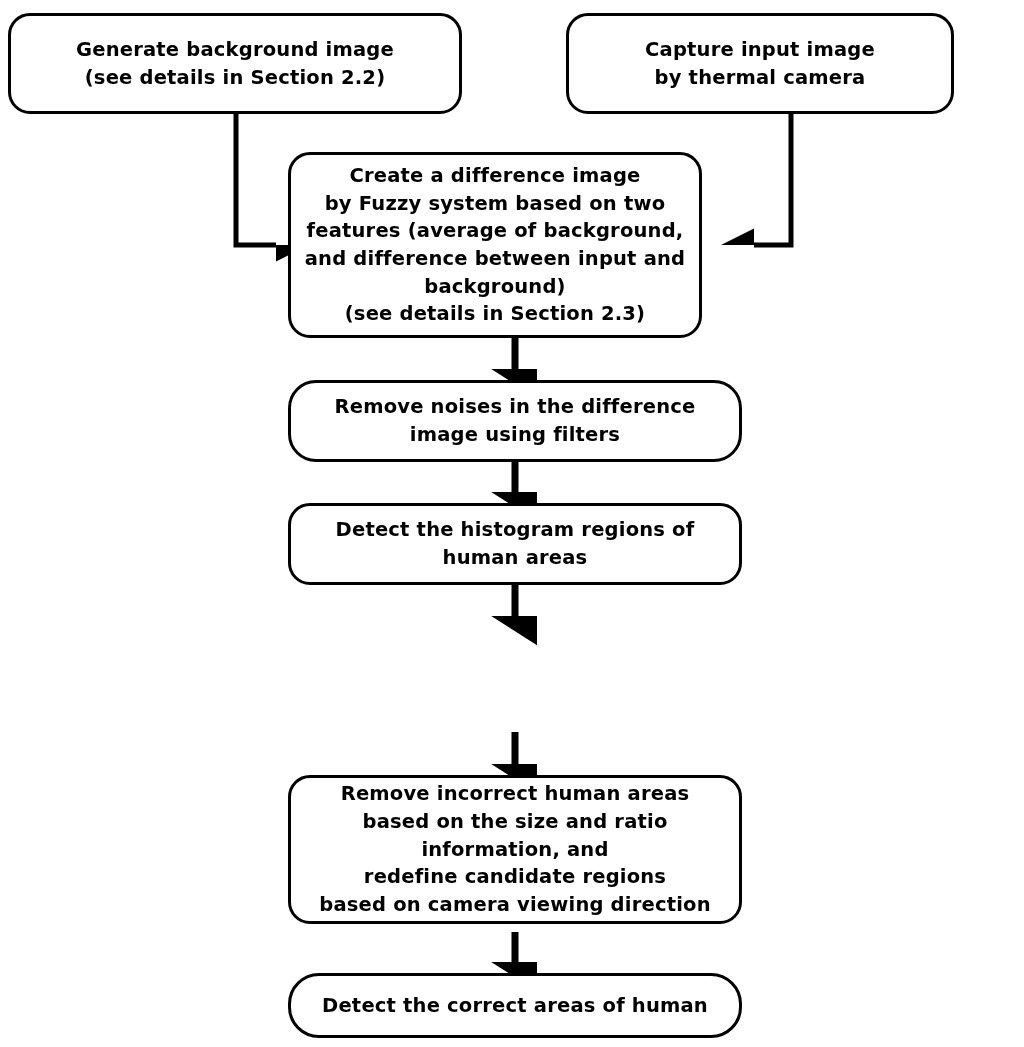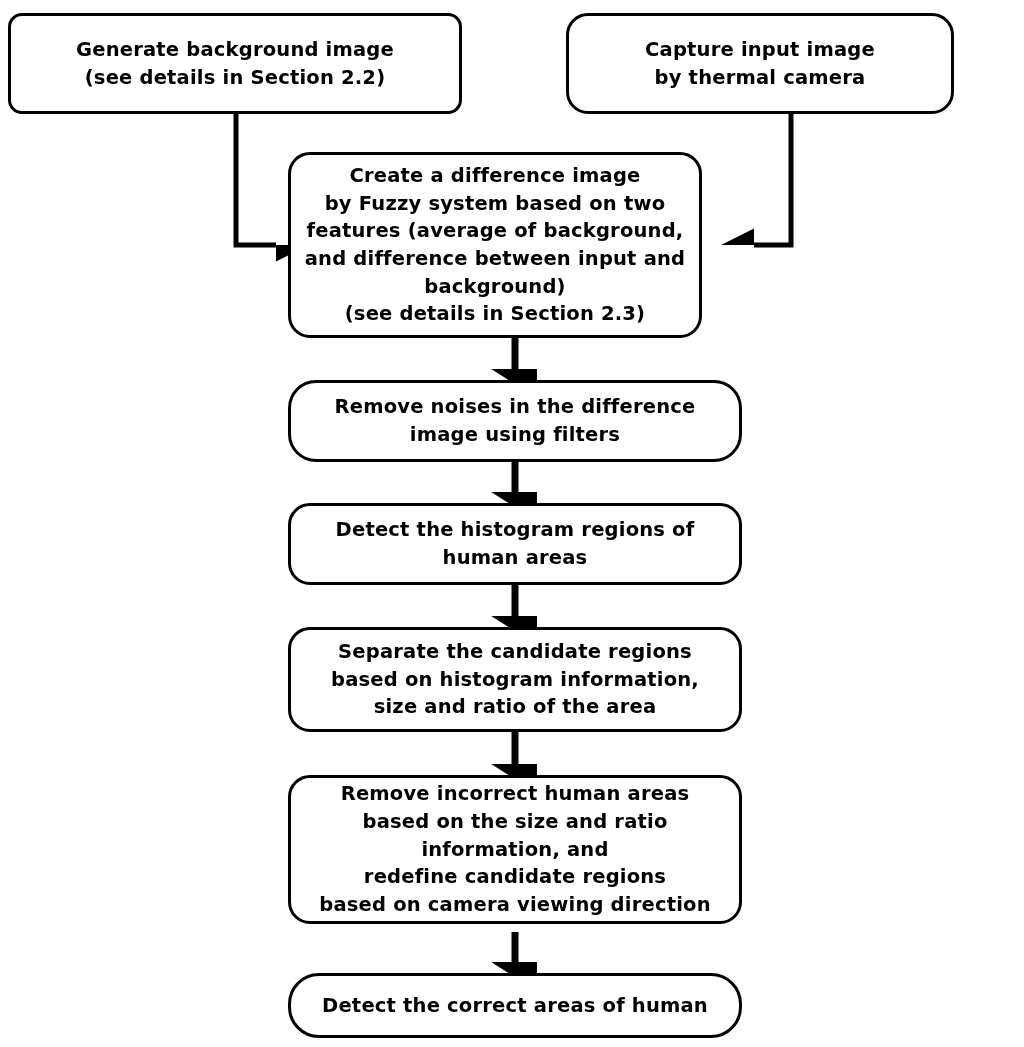--- a/index.html
+++ b/index.html
@@ -34,21 +34,21 @@
     color: #000000;
     font-weight: bold;
     font-size: 19.5px;
     line-height: 1.42;
     letter-spacing: 0.2px;
     white-space: pre-line;
     padding: 2px 8px;
     z-index: 2;
   }
   
-  #node-generate-background { left: 8px;   top: 13px;  width: 454px; height: 101px; border-radius: 14px; }
+  #node-generate-background { left: 8px;   top: 13px;  width: 454px; height: 101px; }
   #node-capture-input      { left: 566px; top: 13px;  width: 388px; height: 101px; }
   
   #node-create-difference  { left: 288px; top: 152px; width: 414px; height: 186px; }
   #node-remove-noises      { left: 288px; top: 380px; width: 454px; height: 82px; border-radius: 28px;  }
   #node-detect-candidate   { left: 288px; top: 503px; width: 454px; height: 82px;  }
   #node-separate-candidate { left: 288px; top: 627px; width: 454px; height: 105px; }
   #node-remove-incorrect   { left: 288px; top: 775px; width: 454px; height: 149px; }
   #node-detect-correct     { left: 288px; top: 973px; width: 454px; height: 65px; border-radius: 31px;  }
 
   .edge-layer {
@@ -120,23 +120,20 @@
 and difference between input and
 background)
 (see details in Section 2.3)</div>
 
   <div class="node" id="node-remove-noises">Remove noises in the difference
 image using filters</div>
 
   <div class="node" id="node-detect-candidate">Detect the histogram regions of
 human areas</div>
 
-  <div class="node" id="node-separate-candidate">Separate the candidate regions
-based on histogram information,
-size and ratio of the area</div>
 
   <div class="node" id="node-remove-incorrect">Remove incorrect human areas
 based on the size and ratio
 information, and
 redefine candidate regions
 based on camera viewing direction</div>
 
   <div class="node" id="node-detect-correct">Detect the correct areas of human</div>
 
 </div>

